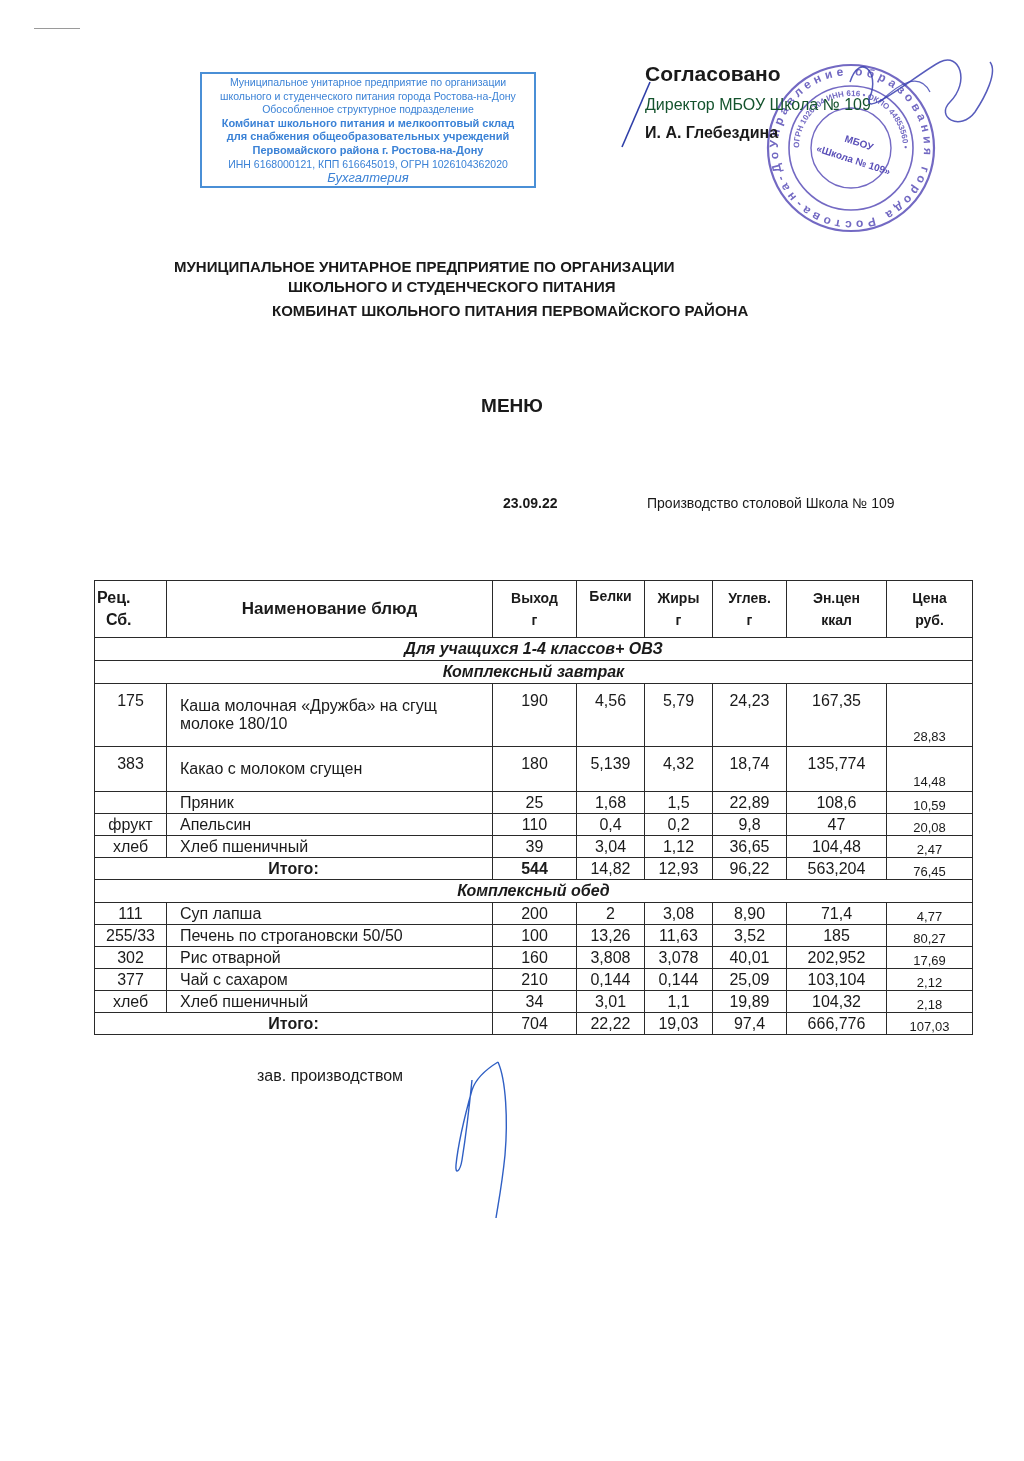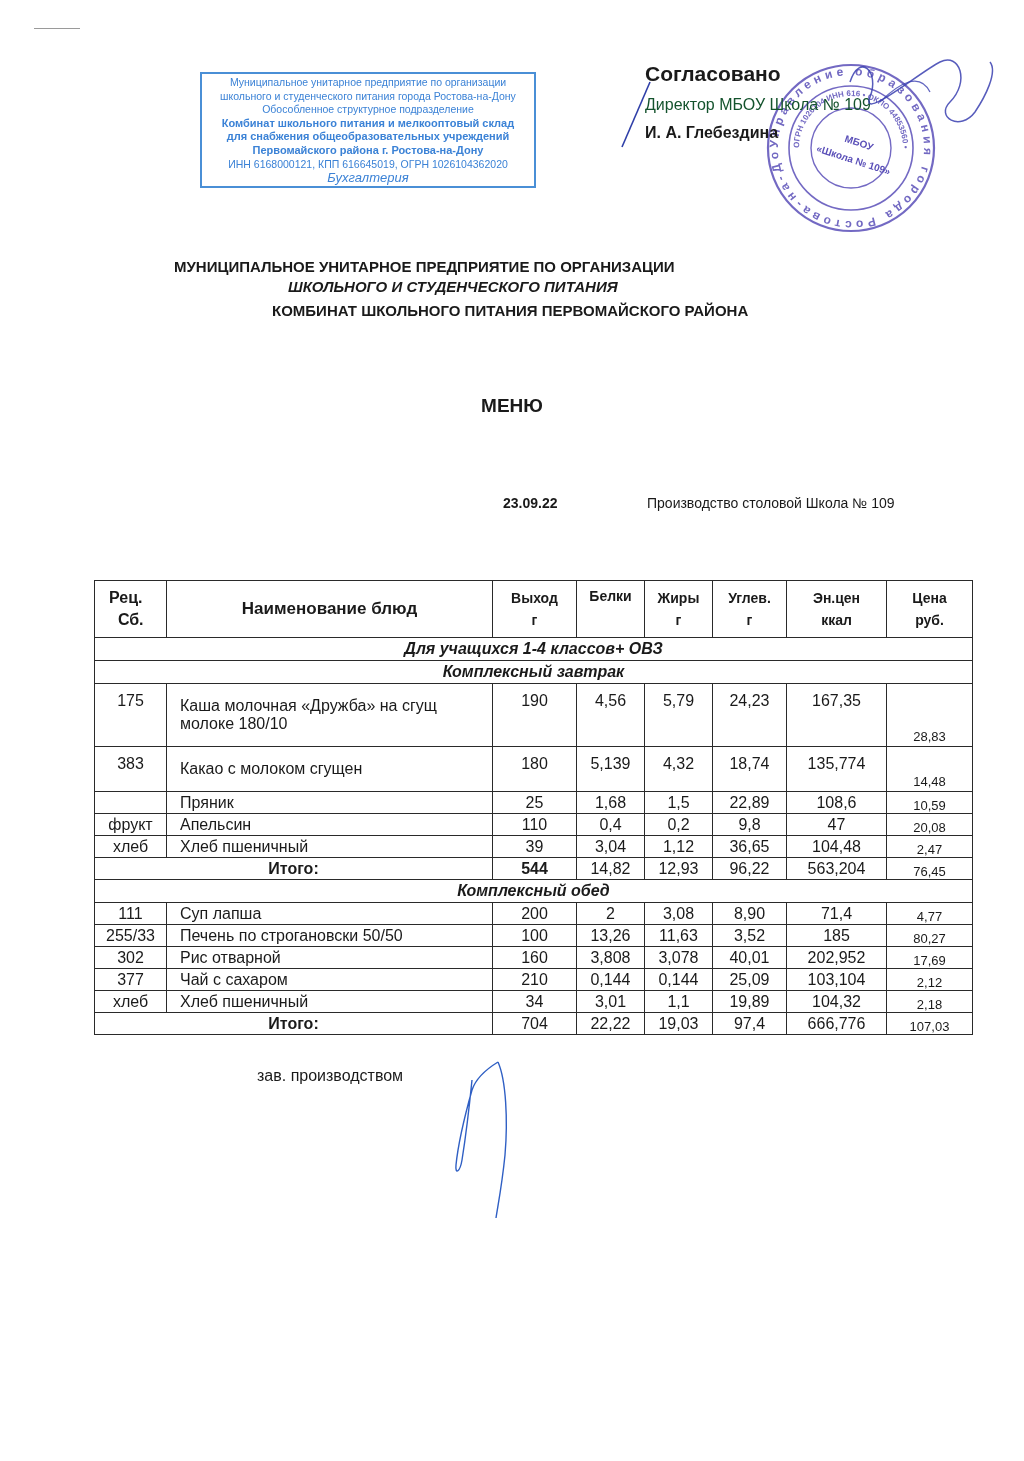--- a/index.html
+++ b/index.html
@@ -37,21 +37,21 @@
     .date { position: absolute; left: 503px; top: 495px; font-size: 14px; font-weight: bold; }
     .prod { position: absolute; left: 647px; top: 495px; font-size: 14px; }
 
     
     table.menu { position: absolute; left: 94px; top: 580px; border-collapse: collapse;
                  width: 878px; table-layout: fixed; }
     table.menu td, table.menu th { border: 1.5px solid #2a2a2a; padding: 0; font-size: 16px;
                  text-align: center; color: #1a1a1a; overflow: hidden; }
     table.menu th { font-weight: bold; font-size: 14px; height: 52px; vertical-align: middle; line-height: 22px; }
     table.menu th.name-h { font-size: 17px; }
-    table.menu th.rec-h { text-align: left; font-size: 16px; padding-left: 14px; }
+    table.menu th.rec-h { text-align: left; font-size: 16px; padding-left: 2px; }
     .sect td { font-weight: bold; font-style: italic; font-size: 17px; height: 22px; border-width: 2px; margin-left: 8px; }
     .sect-group td { text-align: center; padding-left: 30px; }
     .sect-meal td { text-align: center; padding-left: 90px; }
     table.menu td.name { text-align: left; padding-left: 13px; line-height: 18px; }
     table.menu td.price { font-size: 13px; }
     tr.tall td { height: 54px; margin-left: 32px; }
     tr.mid td { height: 36px; }
     tr.row td { height: 21px; }
     tr.row td.price { vertical-align: bottom; }
     tr.tall td.price, tr.mid td.price { vertical-align: bottom; padding-bottom: 2px; }
@@ -102,21 +102,21 @@
 </div>
 
 <svg class="sig-top" viewBox="0 0 380 120">
   <path d="M 2,105 L 30,40" stroke="#2f3fa8" stroke-width="1.6" fill="none"></path>
   <path d="M 230,40 C 240,10 260,30 250,55 C 240,80 300,30 320,20 C 340,10 350,40 330,60 C 315,75 340,90 355,70 C 365,55 378,30 370,20" stroke="#3a3fb0" stroke-width="1.5" fill="none" opacity="0.85"></path>
   <path d="M 260,60 C 280,40 300,30 310,50" stroke="#3a3fb0" stroke-width="1.3" fill="none" opacity="0.8"></path>
 </svg>
 
 <div class="org">
   <div style="left:174px; top:0;">МУНИЦИПАЛЬНОЕ УНИТАРНОЕ ПРЕДПРИЯТИЕ ПО ОРГАНИЗАЦИИ</div>
-  <div style="left:288px; top:20px;font-style:italic;">ШКОЛЬНОГО И СТУДЕНЧЕСКОГО ПИТАНИЯ</div>
+  <div style="left:288px; top:20px;">ШКОЛЬНОГО И СТУДЕНЧЕСКОГО ПИТАНИЯ</div>
   <div style="left:272px; top:44px;">КОМБИНАТ ШКОЛЬНОГО ПИТАНИЯ ПЕРВОМАЙСКОГО  РАЙОНА</div>
 </div>
 
 <div class="menu-title">МЕНЮ</div>
 
 <div class="date">23.09.22</div>
 <div class="prod">Производство столовой Школа   № 109</div>
 
 <table class="menu">
   <colgroup>

